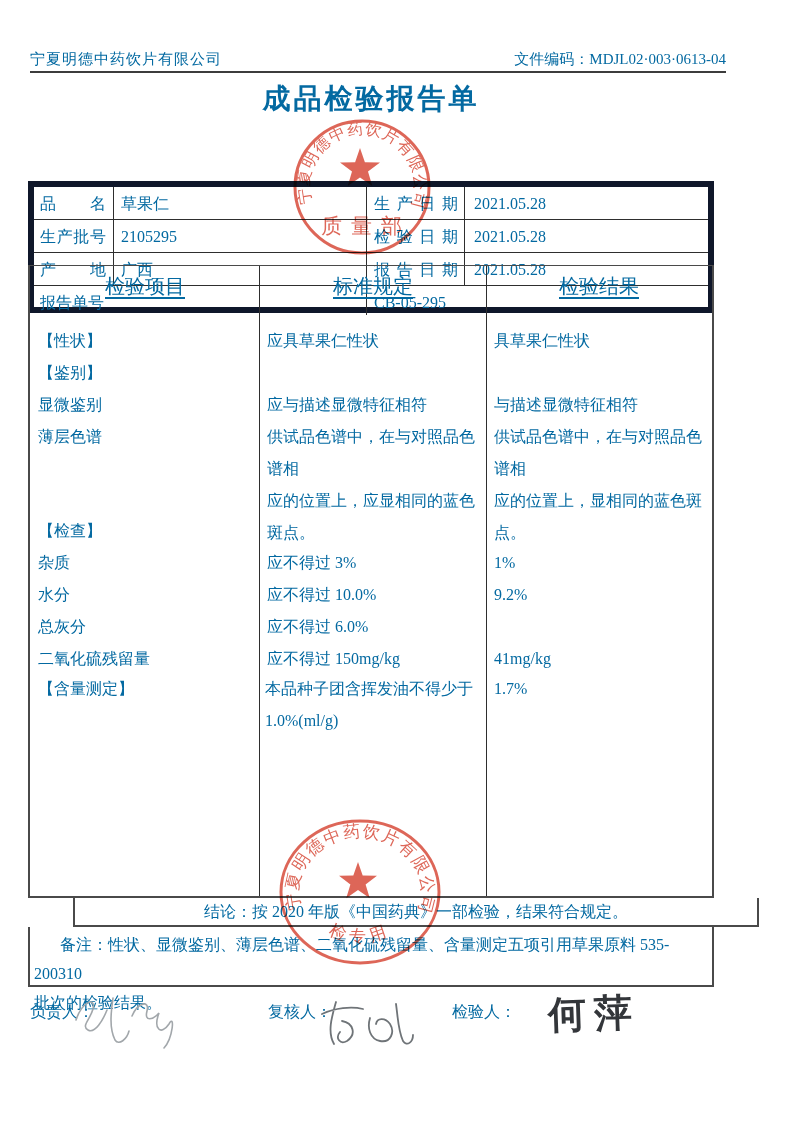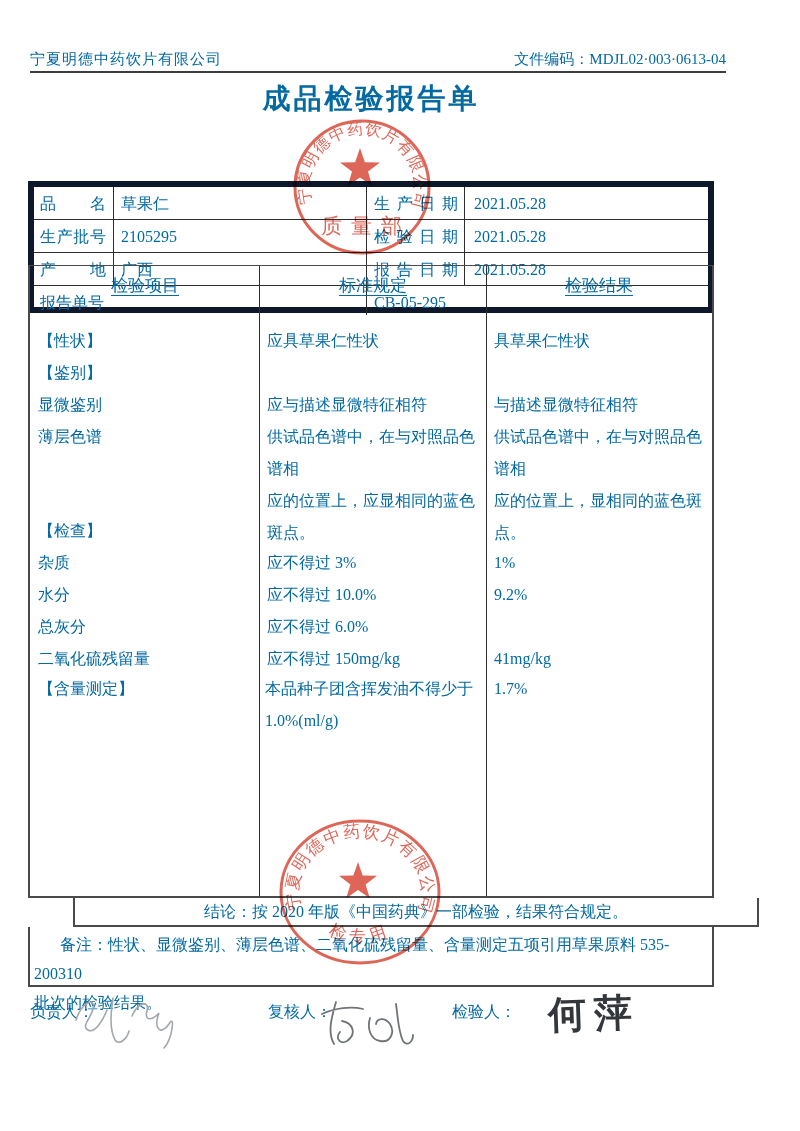--- a/index.html
+++ b/index.html
@@ -13,21 +13,21 @@
   .doc-title{left:28px;top:80px;width:686px;text-align:center;font-size:28px;font-weight:bold;letter-spacing:3px;}
   
   .info-table{left:28px;top:133px;width:686px;height:132px;border:6px solid #0f172a;box-sizing:border-box;margin-top:48px;}
   .hline{position:absolute;left:0;height:0;border-top:1px solid #2e2e2e;width:100%;}
   .vline{position:absolute;top:0;width:0;border-left:1px solid #2e2e2e;}
   .cell{position:absolute;height:33px;line-height:33px;font-size:16px;white-space:nowrap;}
   .just{text-align:justify;text-align-last:justify;}
   
   .main-table{left:28px;top:265px;width:686px;height:633px;border:2px solid #4a4a4a;border-top-width:1px;box-sizing:border-box;}
   .mt-vline{position:absolute;top:0;height:100%;width:0;border-left:1px solid #2e2e2e;}
-  .mt-h{position:absolute;top:8px;height:24px;line-height:24px;font-size:17px;text-align:center;
+  .mt-h{position:absolute;top:8px;height:24px;line-height:24px;font-size:20px;text-align:center;
         text-decoration:underline;text-underline-offset:4px;}
   .mt-line{position:absolute;font-size:16px;line-height:32px;white-space:pre-line;}
   
   .concl-row{left:28px;top:898px;width:686px;height:29px;border:2px solid #4a4a4a;border-top:none;box-sizing:border-box;
              text-align:center;font-size:16px;line-height:27px;margin-left:45px;}
   .remark-row{left:28px;top:927px;width:686px;height:60px;border:2px solid #4a4a4a;border-top:none;box-sizing:border-box;}
   .remark-text{margin:0;padding:3px 6px 0 4px;font-size:16px;line-height:29px;text-indent:26px;white-space:pre-line;}
   
   .sig-label{font-size:16px;white-space:nowrap;}
   .stamp{mix-blend-mode:multiply;}

